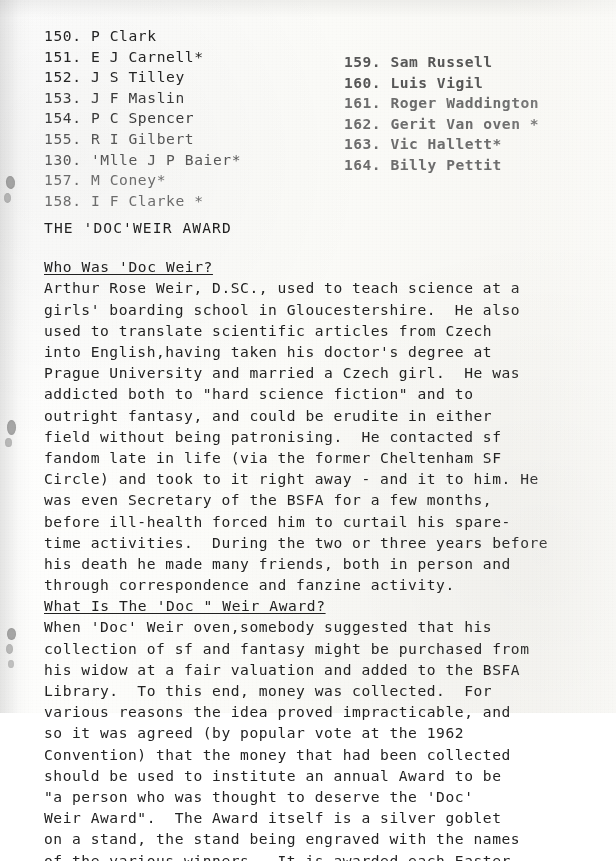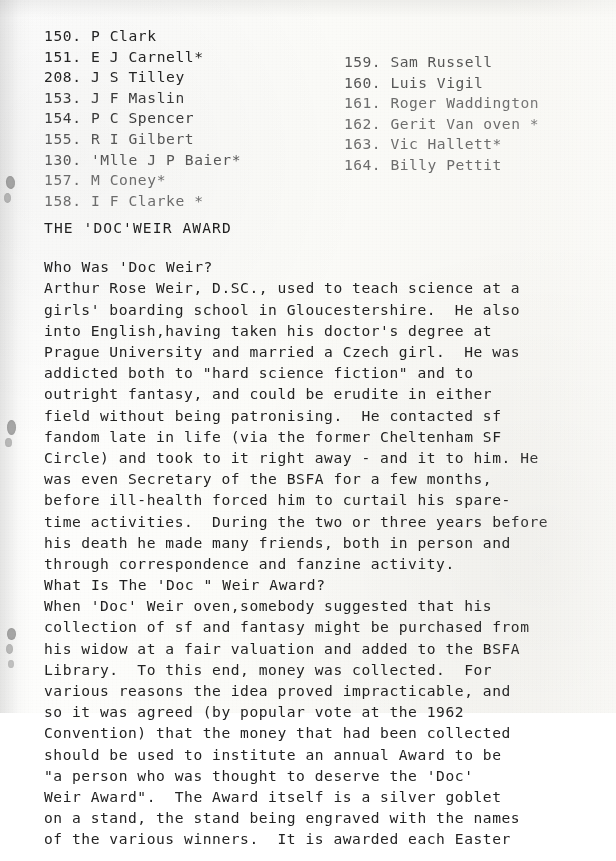--- a/index.html
+++ b/index.html
@@ -74,21 +74,21 @@
     width: 552px;
   }
 
   
   .member-lists {
     display: flex;
     gap: 0;
     margin-bottom: 6px;
   }
   .col-left { width: 300px; }
-  .col-right { width: 250px; padding-top: 26px; }
+  .col-right { width: 250px; padding-top: 26px; font-weight: bold; }
 
   .member-row {
     font-size: 14.6px;
     line-height: 20.6px;
     letter-spacing: 0.6px;
     white-space: pre;
     color: #242424;
   }
   .col-right .member-row { letter-spacing: 0.5px; }
 
@@ -103,20 +103,21 @@
     font-size: 14.6px;
     line-height: 21px;
     letter-spacing: 1.1px;
     margin-bottom: 18px;
     color: #1f1f1f;
   }
   .subhead {
     font-size: 14.6px;
     line-height: 21px;
     letter-spacing: 0.6px;
+    text-decoration: underline;
     text-underline-offset: 2px;
     color: #222;
   }
   .body-line {
     font-size: 14.6px;
     line-height: 21.2px;
     letter-spacing: 0.55px;
     white-space: pre;
     color: #232323;
   }
@@ -145,21 +146,21 @@
   <span class="hole h5"></span>
   <span class="hole h6"></span>
   <span class="hole h7"></span>
 
   <div class="content">
 
     <div class="member-lists">
       <div class="col-left">
         <div class="member-row">150. P Clark</div>
         <div class="member-row">151. E J Carnell*</div>
-        <div class="member-row">208. J S Tilley</div>
+        <div class="member-row">152. J S Tilley</div>
         <div class="member-row fade-1">153. J F Maslin</div>
         <div class="member-row fade-1">154. P C Spencer</div>
         <div class="member-row fade-2">155. R I Gilbert</div>
         <div class="member-row fade-2">130. 'Mlle J P Baier*</div>
         <div class="member-row fade-3">157. M Coney*</div>
         <div class="member-row fade-3">158. I F Clarke *</div>
       </div>
       <div class="col-right">
         <div class="member-row fade-2">159. Sam Russell</div>
         <div class="member-row fade-2">160. Luis Vigil</div>
@@ -170,20 +171,21 @@
       </div>
     </div>
 
     <div class="article">
       <div class="award-title">THE 'DOC'WEIR AWARD</div>
       <div class="subhead">Who Was 'Doc Weir?</div>
 
       <div class="para">
         <div class="body-line">Arthur Rose Weir, D.SC., used to teach science at a</div>
         <div class="body-line">girls' boarding school in Gloucestershire.  He also</div>
+        <div class="body-line">used to translate scientific articles from Czech</div>
         <div class="body-line">into English,having taken his doctor's degree at</div>
         <div class="body-line">Prague University and married a Czech girl.  He was</div>
         <div class="body-line">addicted both to "hard science fiction" and to</div>
         <div class="body-line">outright fantasy, and could be erudite in either</div>
         <div class="body-line">field without being patronising.  He contacted sf</div>
         <div class="body-line">fandom late in life (via the former Cheltenham SF</div>
         <div class="body-line">Circle) and took to it right away - and it to him. He</div>
         <div class="body-line">was even Secretary of the BSFA for a few months,</div>
         <div class="body-line">before ill-health forced him to curtail his spare-</div>
         <div class="body-line">time activities.  During the two or three years before</div>

